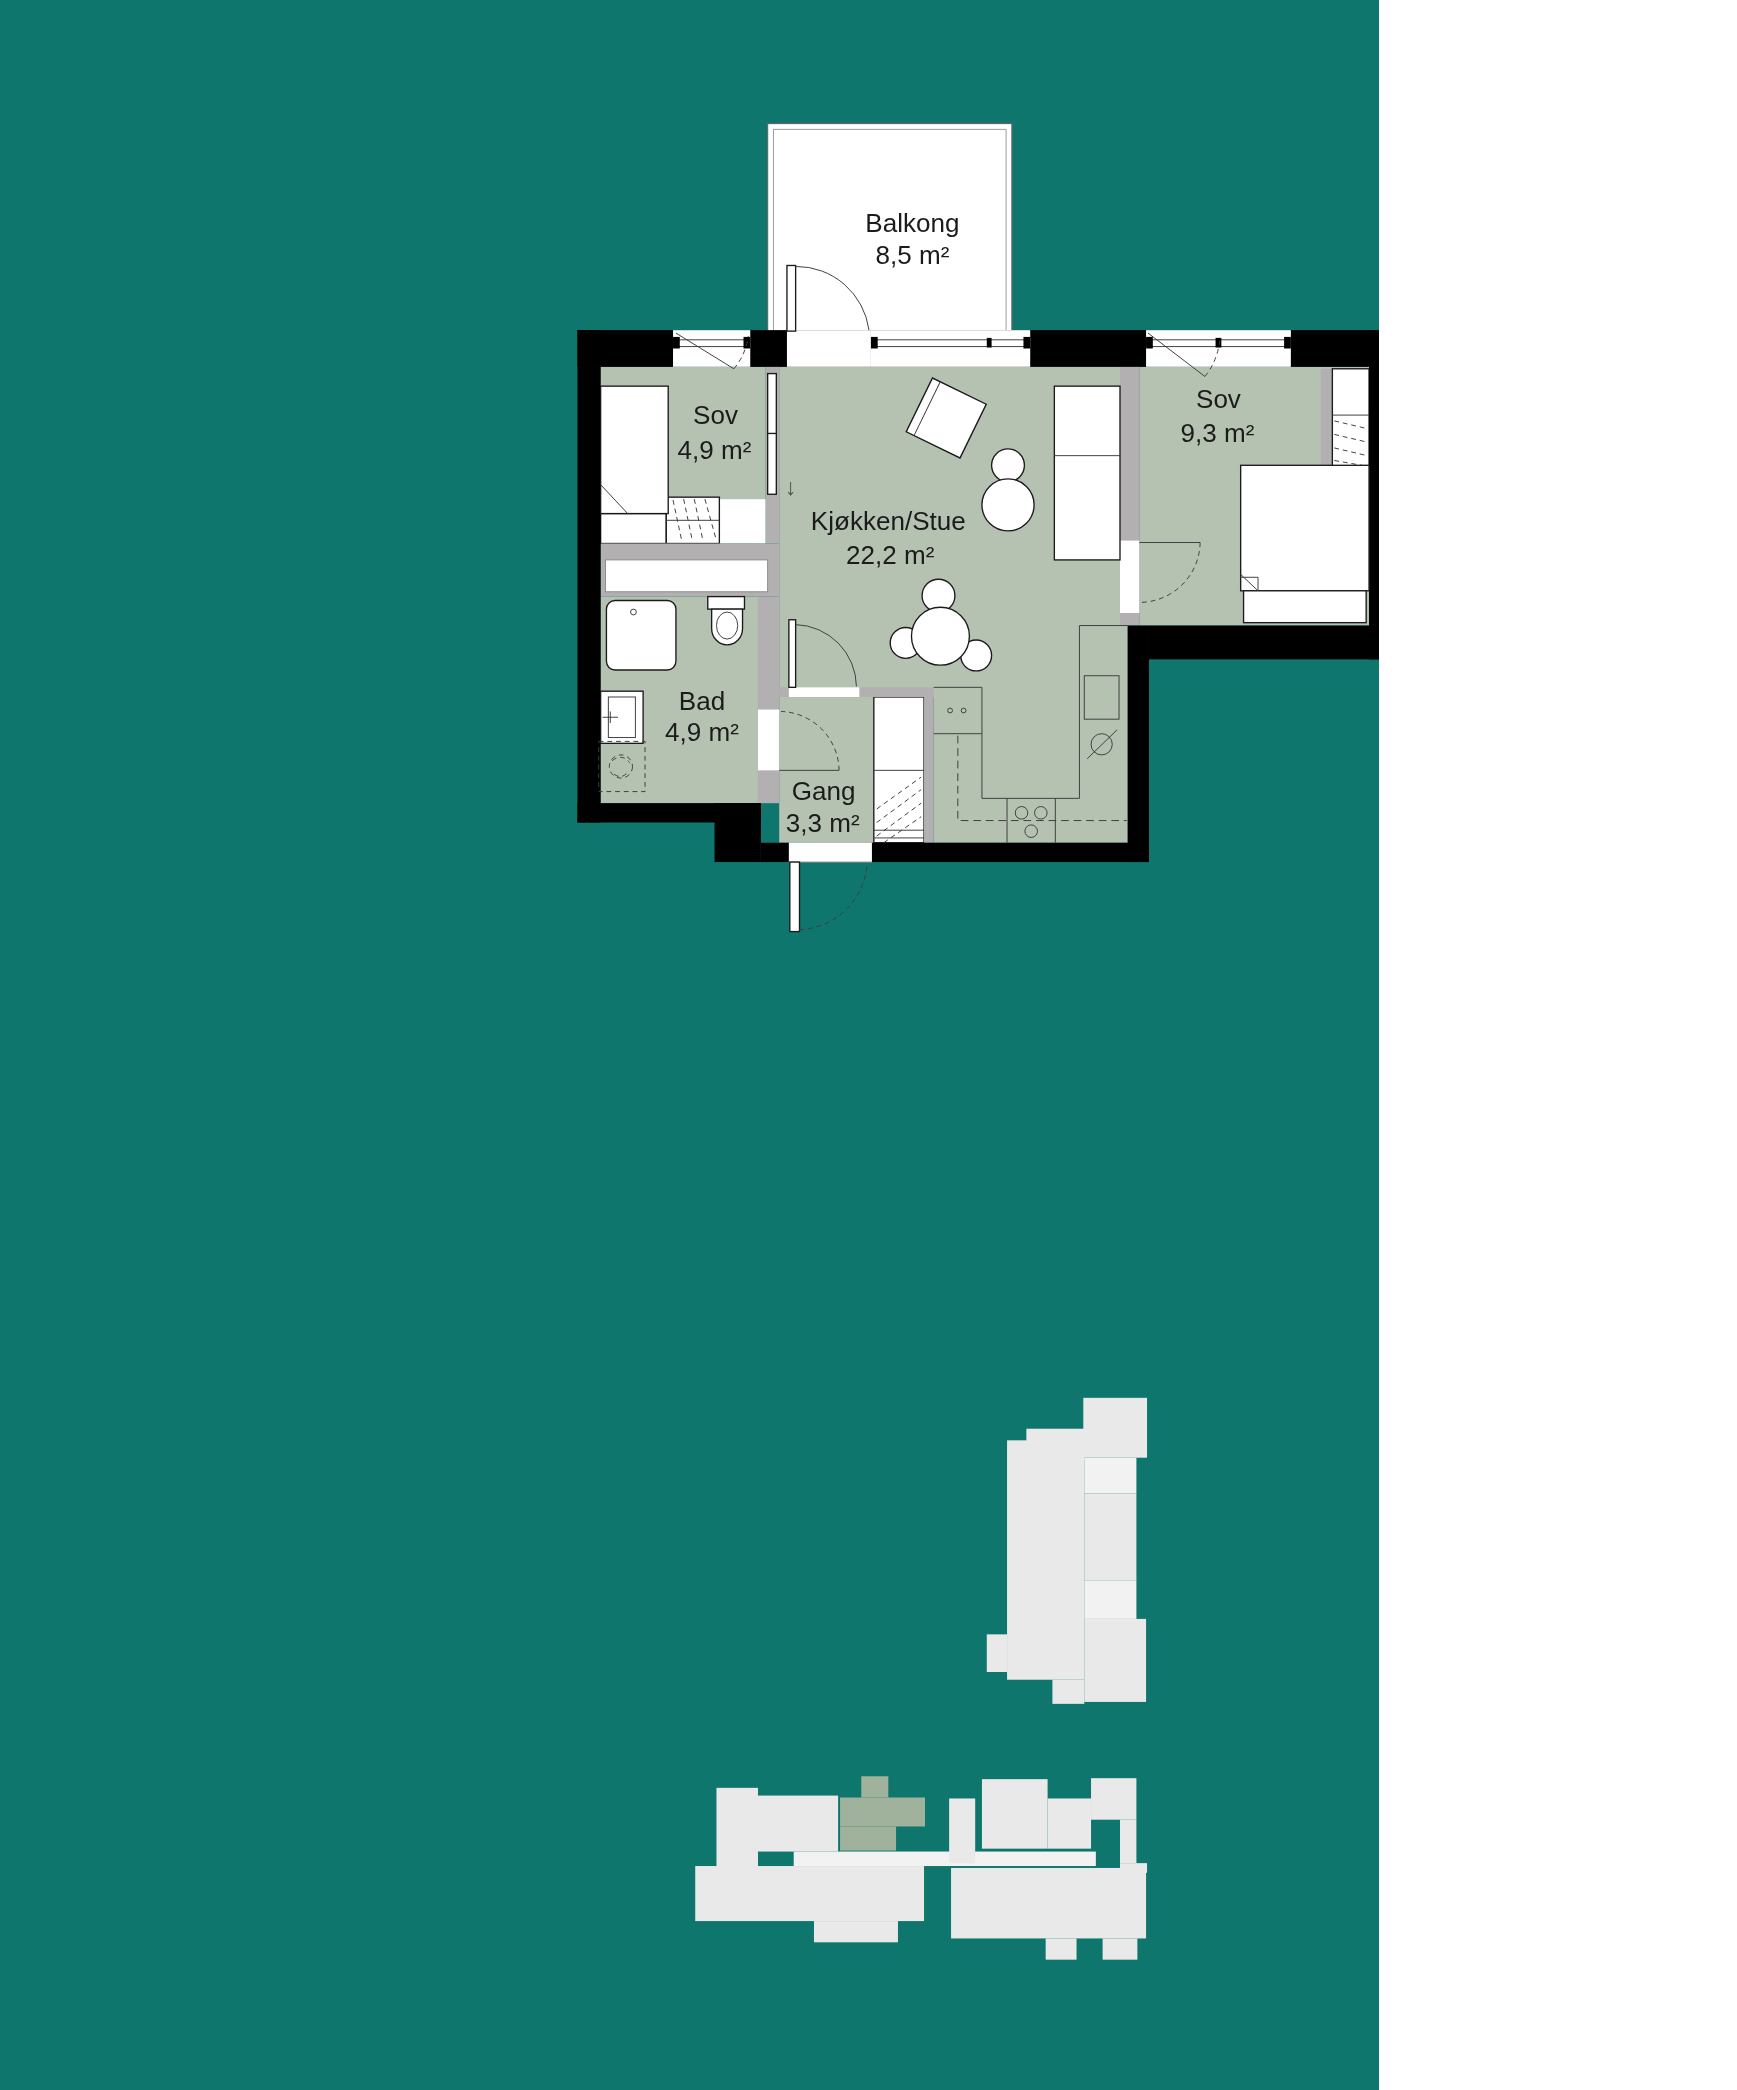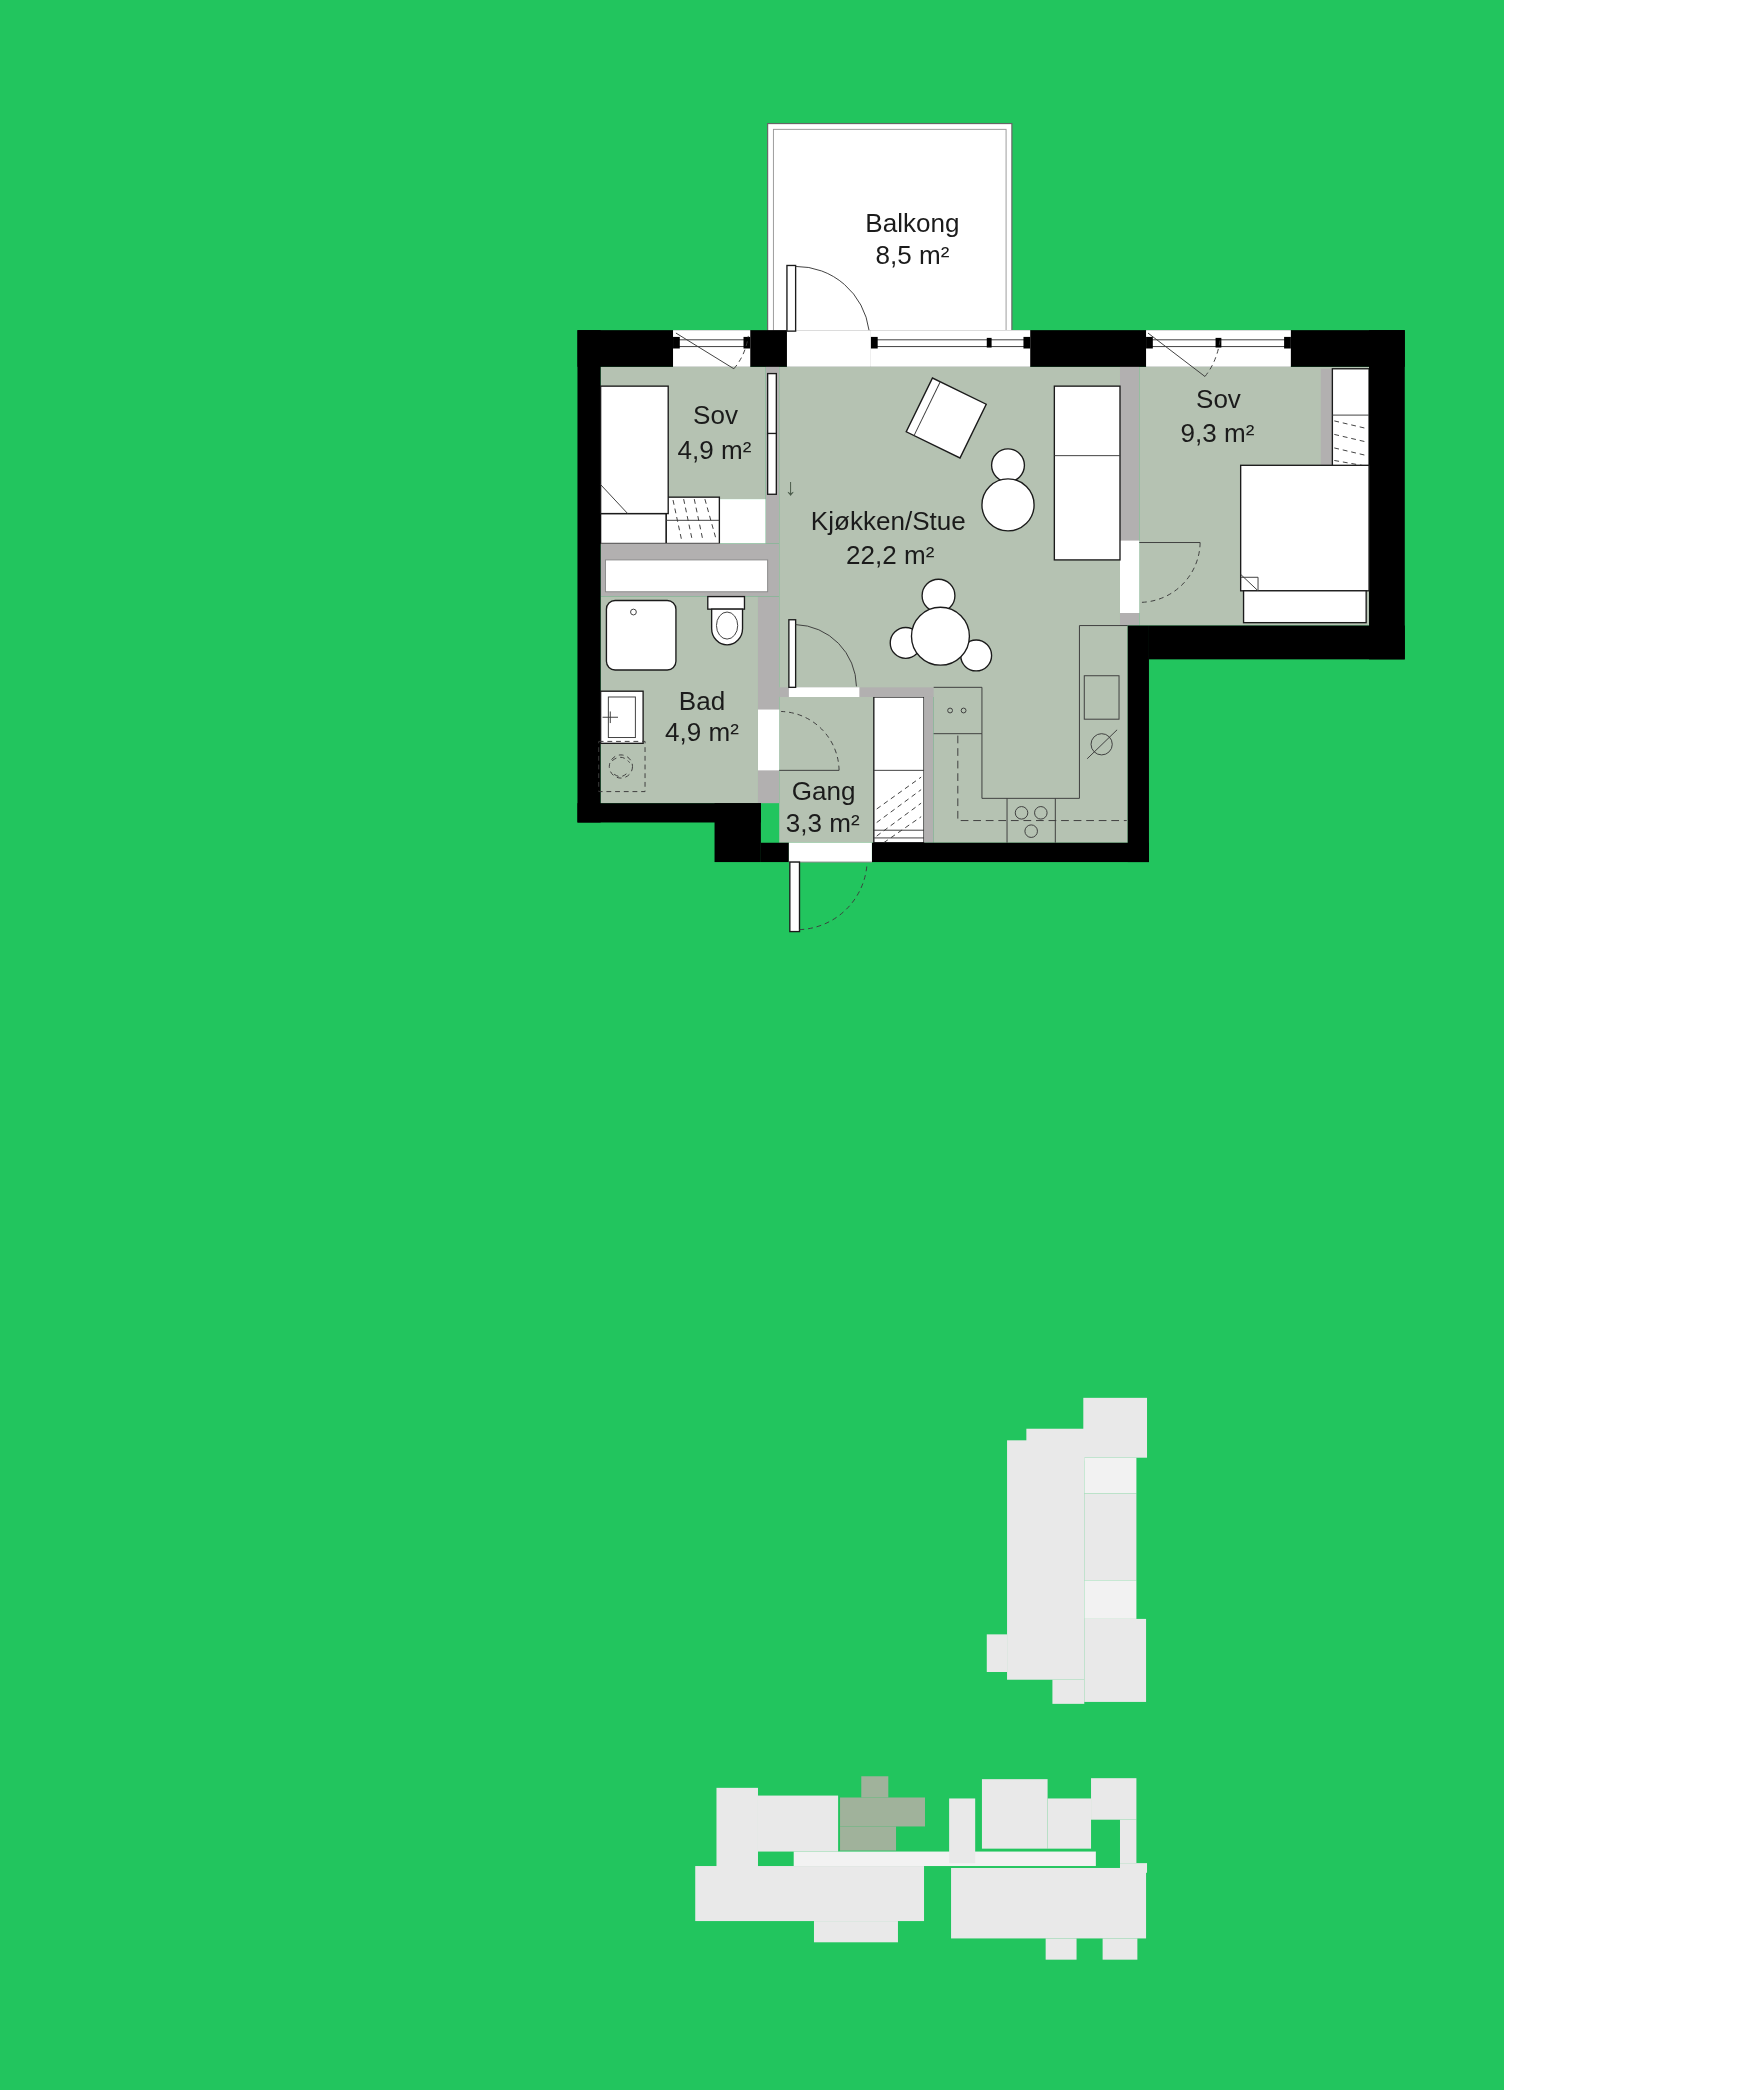--- a/index.html
+++ b/index.html
@@ -5,21 +5,21 @@
   :root{
     --room-fill:#b5c2b2;
     --wall-black:#000000;
     --wall-gray:#b2b0b0;
     --site-gray:#e9e9e9;
     --site-gray-light:#f2f2f2;
     --site-green:#a0b29b;
     --ink:#1b1b1b;
   }
   html,body{margin:0;padding:0;background:#ffffff;}
-  .page{position:relative;width:1504px;height:2090px;background:#22c55e;overflow:hidden;}
+  .page{position:relative;width:1379px;height:2090px;background:#0f766e;overflow:hidden;}
   svg{position:absolute;left:0;top:0;}
   .room{fill:var(--room-fill);}
   .wallb{fill:var(--wall-black);}
   .wallg{fill:var(--wall-gray);}
   .wfill{fill:#ffffff;}
   .lnthin{stroke:#3c3c3c;stroke-width:1;fill:none;}
   .lngray{stroke:#8a8a8a;stroke-width:1;fill:none;}
   .furn{fill:#ffffff;stroke:var(--ink);stroke-width:1.4;}
   .dash{stroke-dasharray:8 5;}
   .dashsm{stroke-dasharray:5 4;}

